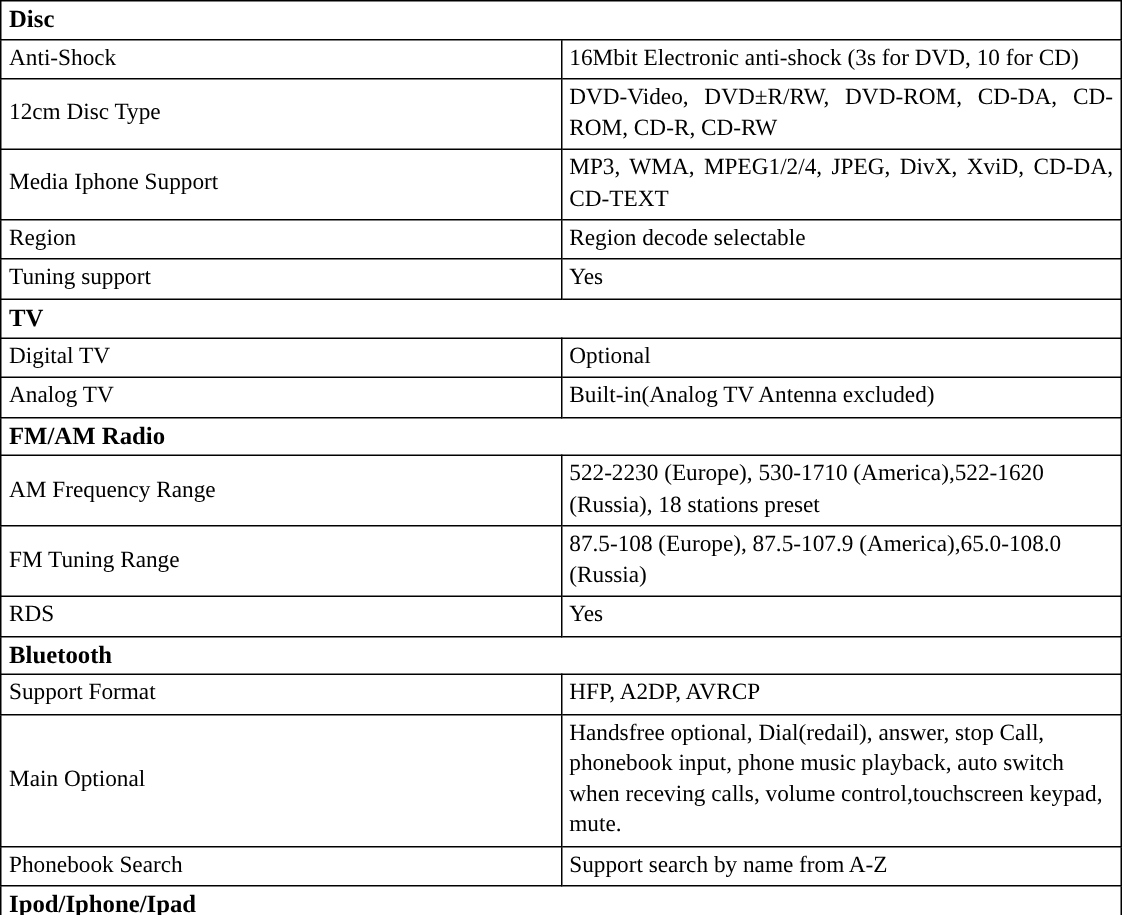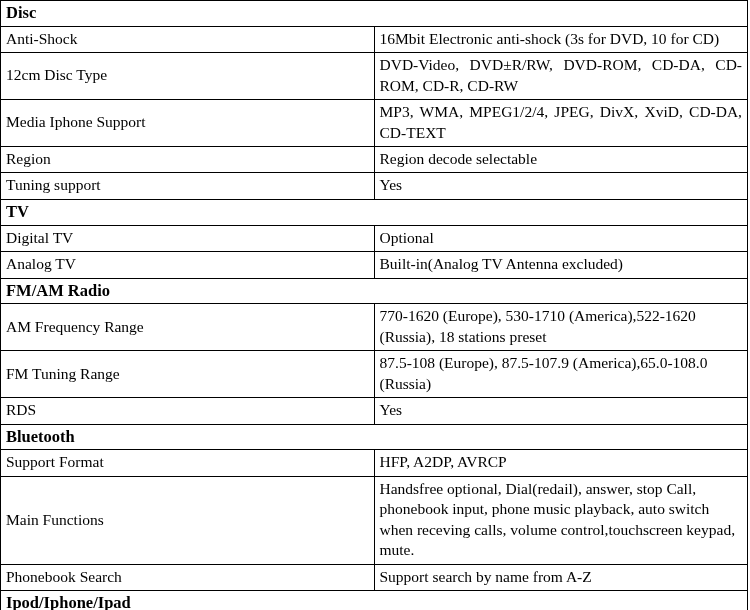--- a/index.html
+++ b/index.html
@@ -86,40 +86,40 @@
     <tr>
       <td class="label-col">Analog TV</td>
       <td class="value-col">Built-in(Analog TV Antenna excluded)</td>
     </tr>
 
     <tr class="section-row">
       <td colspan="2">FM/AM Radio</td>
     </tr>
     <tr>
       <td class="label-col">AM Frequency Range</td>
-      <td class="value-col">770-1620 (Europe), 530-1710 (America),522-1620 (Russia), 18 stations preset</td>
+      <td class="value-col">522-2230 (Europe), 530-1710 (America),522-1620 (Russia), 18 stations preset</td>
     </tr>
     <tr>
       <td class="label-col">FM Tuning Range</td>
       <td class="value-col">87.5-108 (Europe), 87.5-107.9 (America),65.0-108.0 (Russia)</td>
     </tr>
     <tr>
       <td class="label-col">RDS</td>
       <td class="value-col">Yes</td>
     </tr>
 
     <tr class="section-row">
       <td colspan="2">Bluetooth</td>
     </tr>
     <tr>
       <td class="label-col">Support Format</td>
       <td class="value-col">HFP, A2DP, AVRCP</td>
     </tr>
     <tr>
-      <td class="label-col">Main Functions</td>
+      <td class="label-col">Main Optional</td>
       <td class="value-col">Handsfree optional, Dial(redail), answer, stop Call, phonebook input, phone music playback, auto switch when receving calls, volume control,touchscreen keypad, mute.</td>
     </tr>
     <tr>
       <td class="label-col">Phonebook Search</td>
       <td class="value-col">Support search by name from A-Z</td>
     </tr>
 
     <tr class="section-row">
       <td colspan="2">Ipod/Iphone/Ipad</td>
     </tr>

